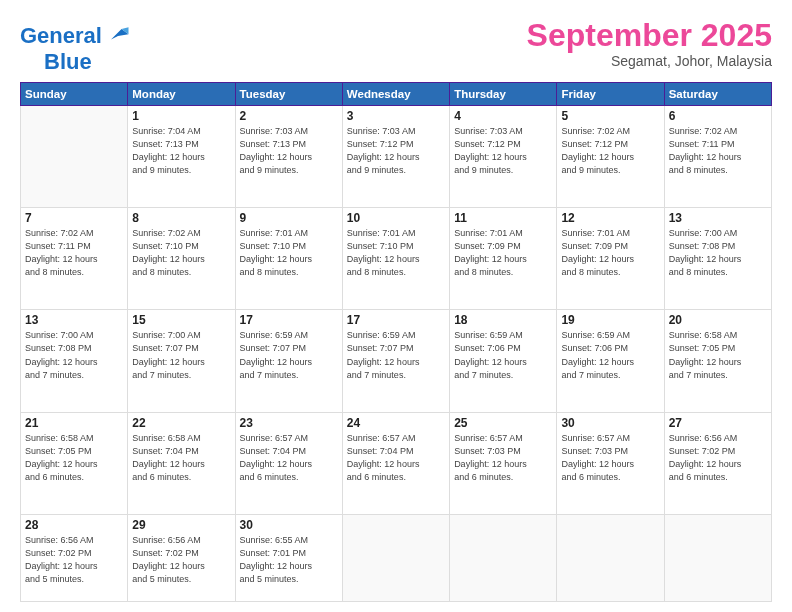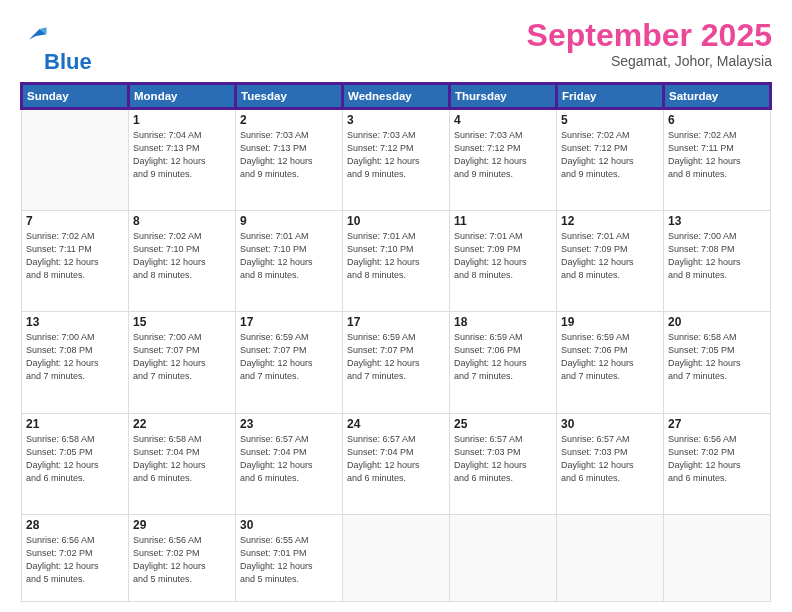--- a/index.html
+++ b/index.html
@@ -63,21 +63,21 @@
       width: 100%;
       table-layout: fixed;
     }
     .calendar th {
       background: #2a6db5;
       color: #fff;
       font-size: 11.5px;
       font-weight: bold;
       padding: 5px 4px;
       text-align: left;
-      border: 3px solid #4c1d95;
+      border: 1px solid #4c1d95;
     }
     .calendar td {
       vertical-align: top;
       border: 1px solid #ddd;
       padding: 3px 4px 3px 4px;
       font-size: 9.5px;
       color: #333;
       height: 88px;
     }
     .calendar td.empty {
@@ -100,20 +100,23 @@
     }
   </style>
 </head>
 <body>
 
 <div class="page">
   <div class="header">
     <div class="logo">
       <div>
         <div style="display:flex;align-items:center;">
+          <span class="logo-text">
+            <span>General</span>
+          </span>
 
           <svg class="logo-icon" viewBox="0 0 32 32" xmlns="http://www.w3.org/2000/svg">
             <polygon points="8,20 20,8 28,14 16,16" fill="#1a6fc4"></polygon>
             <polygon points="20,8 28,6 28,14" fill="#4aa3e0"></polygon>
           </svg>
         </div>
         <span class="logo-text" style="color:#1a6fc4;margin-left:24px;">Blue</span>
       </div>
     </div>
     <div class="title-block">

